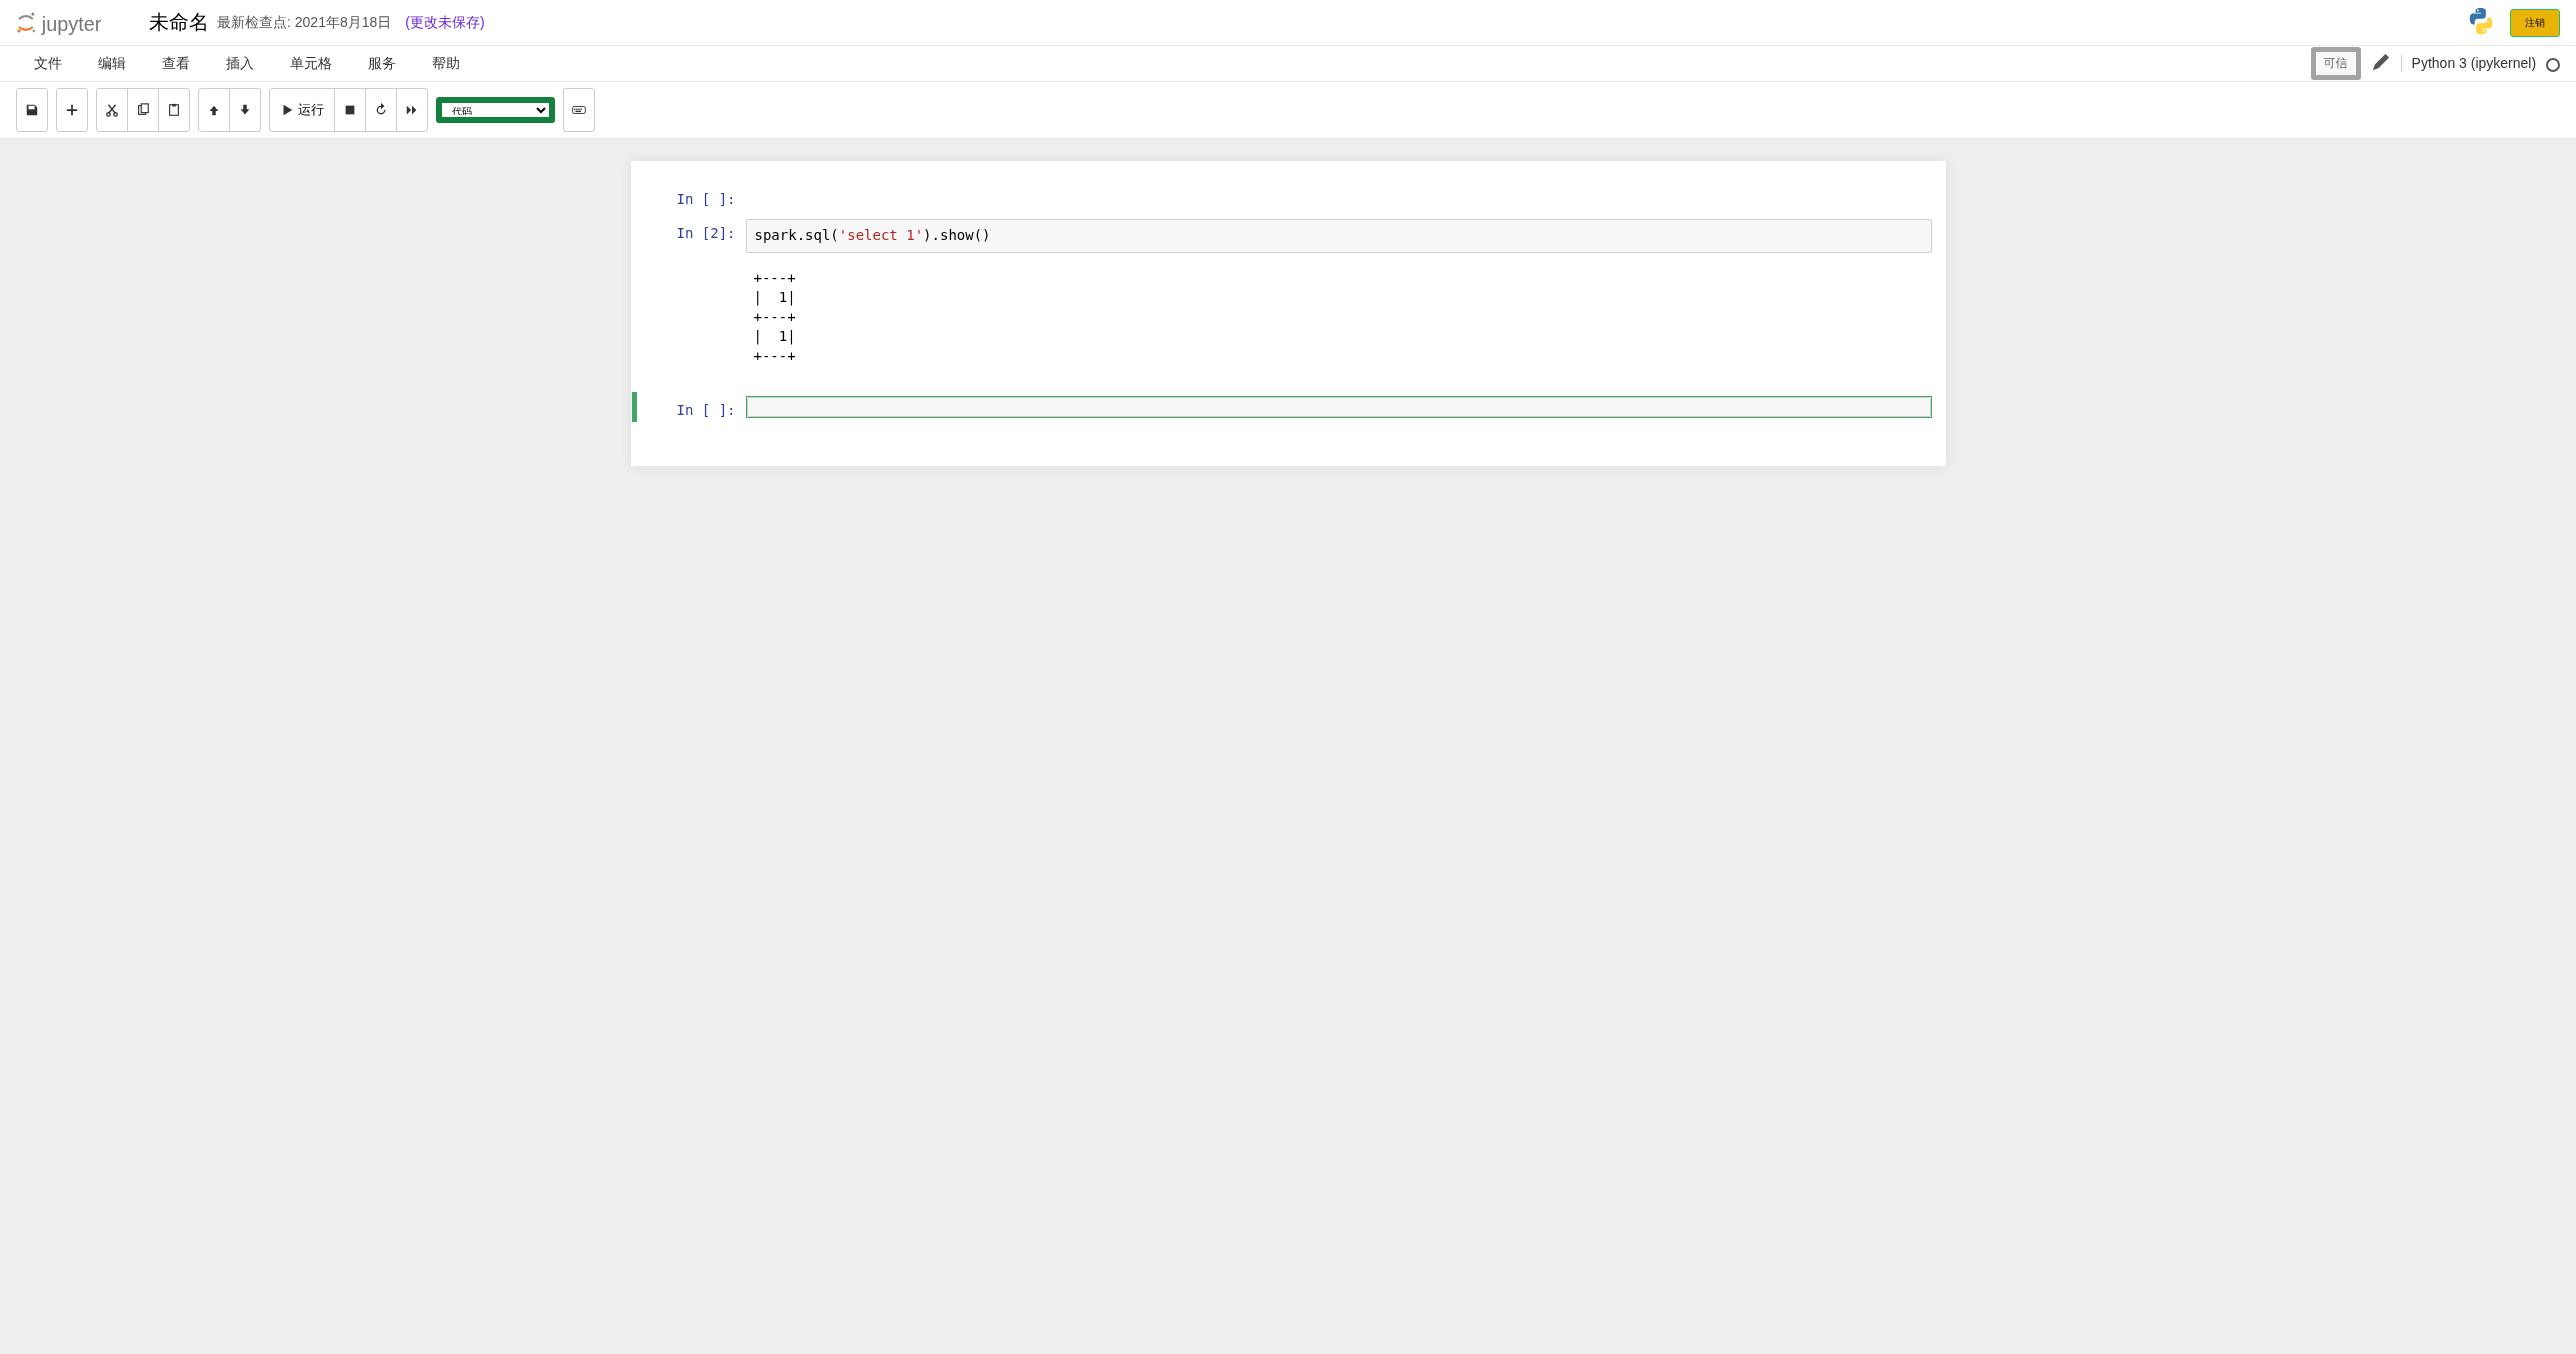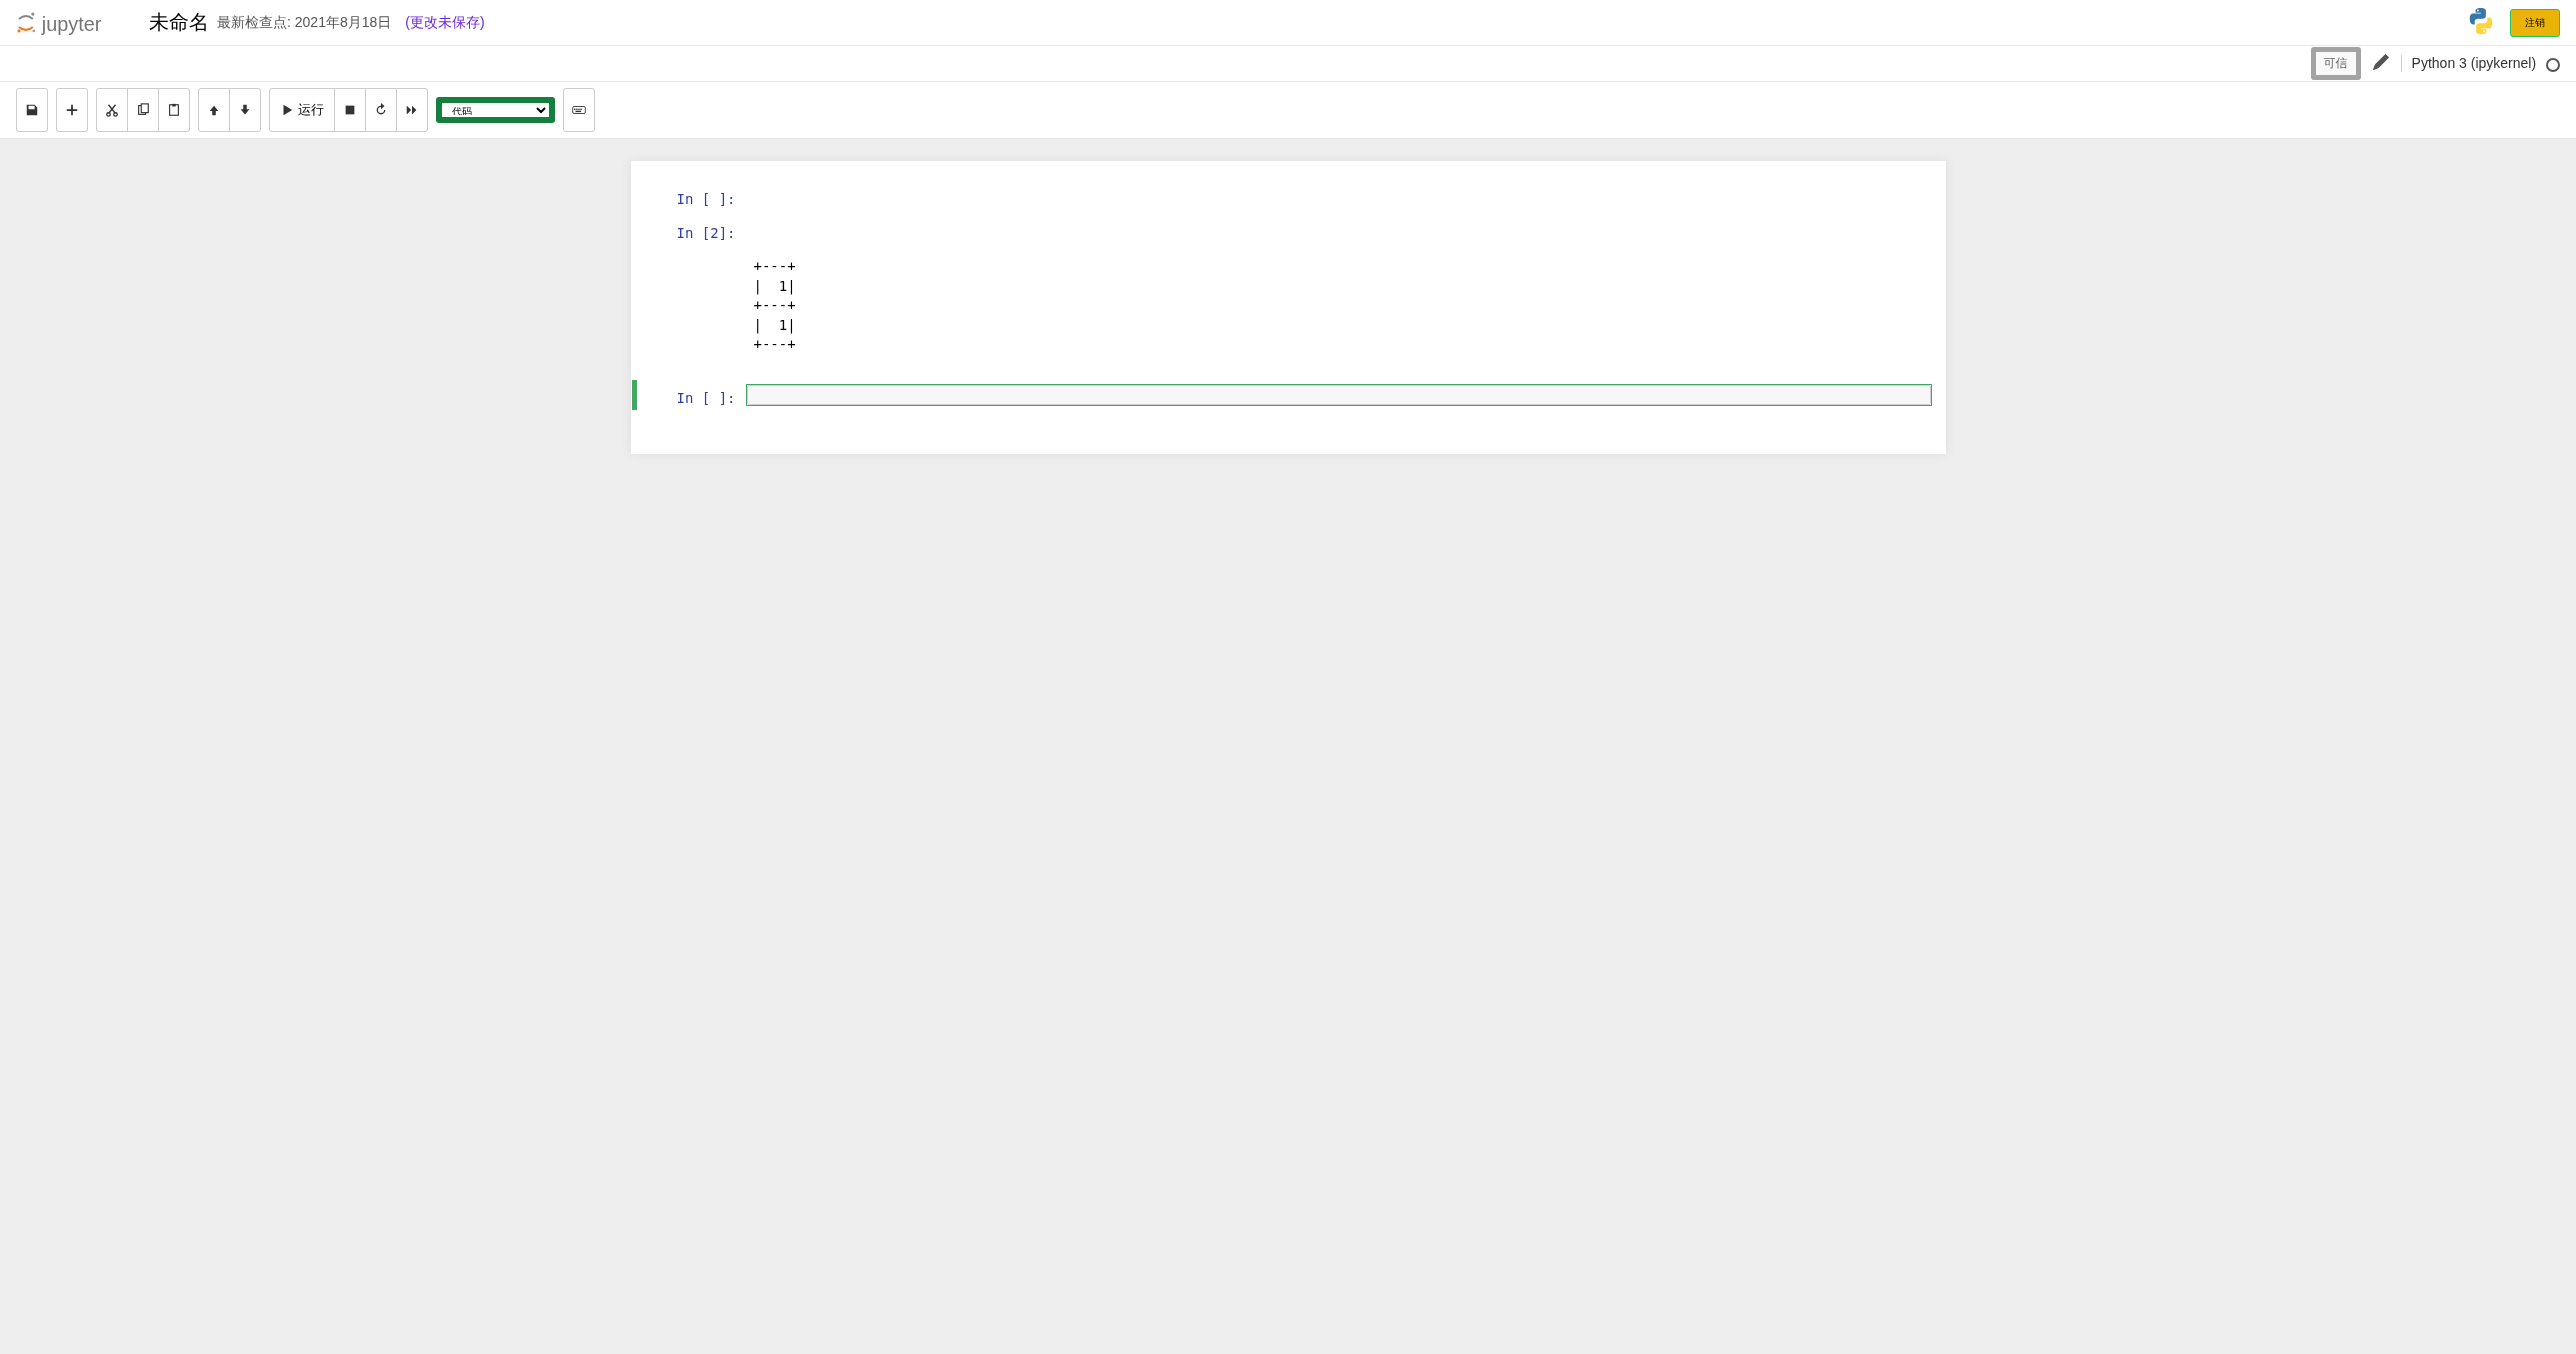--- a/index.html
+++ b/index.html
@@ -82,20 +82,29 @@
       <svg viewBox="0 0 32 32">
         <path d="M15.8 2c-6 0-5.6 2.6-5.6 2.6v2.7h5.7v.8H7.7S4 7.6 4 13.7c0 6.1 3.3 5.9 3.3 5.9h2v-2.8s-.1-3.3 3.2-3.3h5.6s3.1.1 3.1-3V5.1S21.7 2 15.8 2zm-3.1 1.8c.6 0 1 .5 1 1s-.5 1-1 1-1-.5-1-1 .4-1 1-1z" fill="#3776AB"></path>
         <path d="M16.2 30c6 0 5.6-2.6 5.6-2.6v-2.7h-5.7v-.8h8.2s3.7.5 3.7-5.6-3.3-5.9-3.3-5.9h-2v2.8s.1 3.3-3.2 3.3h-5.6s-3.1-.1-3.1 3v5.4S10.3 30 16.2 30zm3.1-1.8c-.6 0-1-.5-1-1s.5-1 1-1 1 .5 1 1-.4 1-1 1z" fill="#FFD43B"></path>
       </svg>
     </div>
     <button class="logout-btn">注销</button>
   </div>
 </div>
 
 <div class="menubar-container">
+  <div class="menubar">
+    <div class="menubar-item">文件</div>
+    <div class="menubar-item">编辑</div>
+    <div class="menubar-item">查看</div>
+    <div class="menubar-item">插入</div>
+    <div class="menubar-item">单元格</div>
+    <div class="menubar-item">服务</div>
+    <div class="menubar-item">帮助</div>
+  </div>
   <div class="menubar-right">
     <span class="trusted-badge">可信</span>
     <span>
       <svg class="edit-icon" viewBox="0 0 16 16">
           <path d="M12.146.146a.5.5 0 0 1 .708 0l3 3a.5.5 0 0 1 0 .708l-10 10a.5.5 0 0 1-.168.11l-5 2a.5.5 0 0 1-.65-.65l2-5a.5.5 0 0 1 .11-.168l10-10z" fill="#555"></path>
         </svg>
     </span>
     <span class="kernel-info">
       <span>Python 3 (ipykernel)</span>
       <span class="kernel-indicator"></span>
@@ -196,20 +205,23 @@
 
 <div class="main-area">
   <div class="notebook-container">
 
     <div class="cell">
       <div class="prompt">In [ ]:</div>
     </div>
 
     <div class="cell">
       <div class="prompt">In [2]:</div>
+      <div class="input-area-wrapper">
+        <div class="input-area" id="cell-src-1"><span>spark.sql(</span><span class="str">'select 1'</span><span>).show()</span></div>
+      </div>
     </div>
     <div class="output-wrapper">
       <div class="output-prompt"></div>
       <div class="output-content">
         <div class="output-area">+---+
 |  1|
 +---+
 |  1|
 +---+
 </div>

